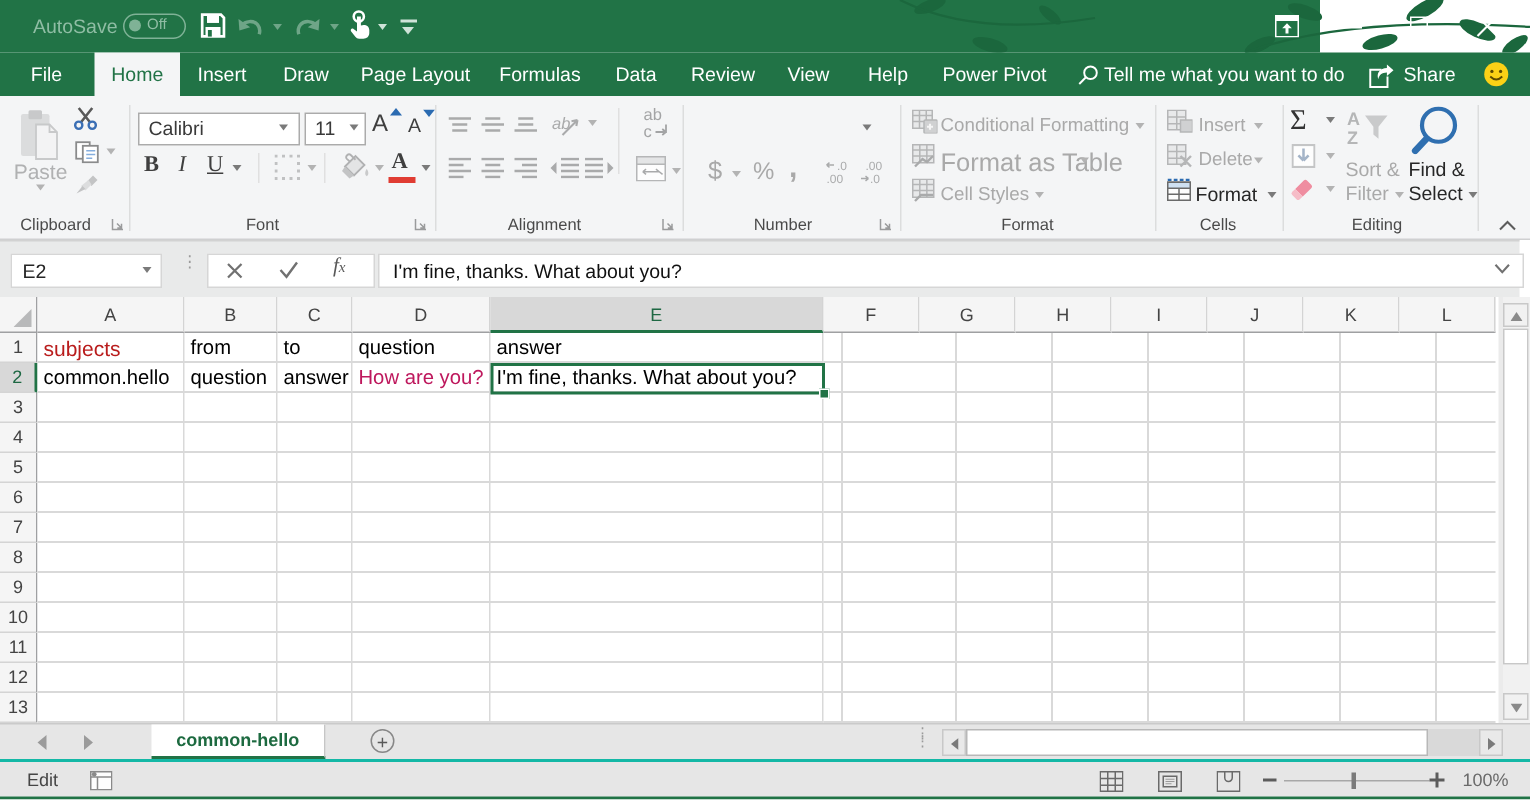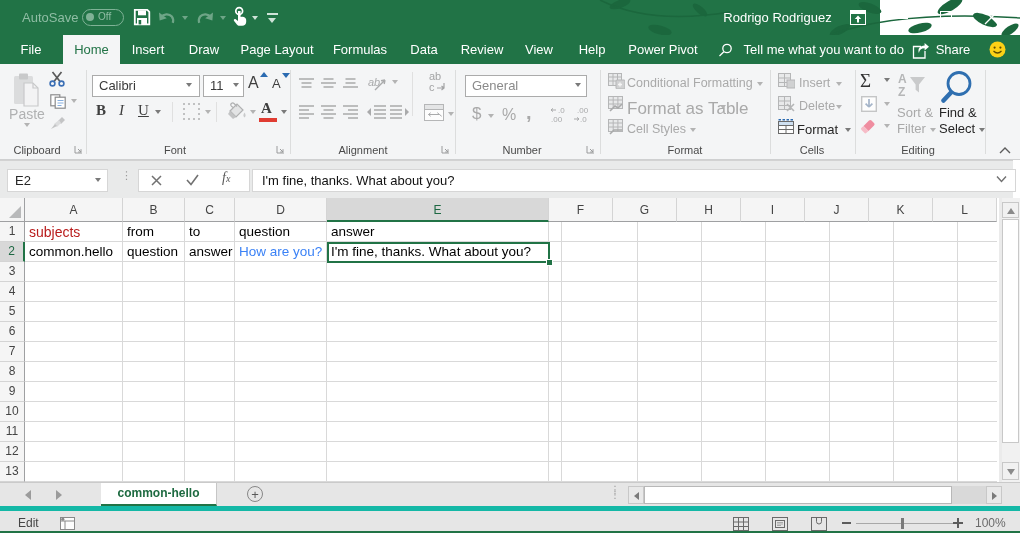--- a/index.html
+++ b/index.html
@@ -18,21 +18,21 @@
   .dd { display:inline-block; width:0; height:0; border-left:3px solid transparent; border-right:3px solid transparent; border-top:4px solid #7a7a7a; vertical-align:middle; }
   .ddg { border-top-color:#b3b3b3; }
   
   #fbar { left:0; top:160px; width:1013px; height:38px; background:#e9eaea; border-top:1px solid #d2d2d2; }
   
   #sheet { left:0; top:198px; width:1020px; height:284px; background:#fff; }
   .colhdr { position:absolute; top:0; height:24px; line-height:24px; text-align:center; font-size:12px; color:#444; background:#f5f5f5; border-right:1px solid #d4d4d4; border-bottom:1px solid #9fa0a2; }
   .rowhdr { position:absolute; left:0; width:25px; height:20px; line-height:19px; text-align:center; font-size:12px; color:#444; background:#f5f5f5; border-right:1px solid #9fa0a2; border-bottom:1px solid #d4d4d4; }
   
   #tabbar { left:0; top:482px; width:1020px; height:24px; background:#e6e6e6; border-top:1px solid #cacaca; }
-  #statusbar { left:0; top:506px; width:1020px; height:25px; background:#e6e6e6; border-top:5px solid #14b8a6;padding-left:12px; }
+  #statusbar { left:0; top:506px; width:1020px; height:25px; background:#e6e6e6; border-top:2px solid #14b8a6;padding-left:12px; }
   #greenline { left:0; top:531px; width:1020px; height:2px; background:#217346; }
 </style>
 </head>
 <body>
   <div class="abs" id="titlebar">
 
     <svg class="abs" style="left:0;top:0" width="1020" height="35" viewBox="0 0 1020 35">
       <g fill="#1b673d">
         <ellipse cx="950" cy="6" rx="14" ry="5" transform="rotate(-30 950 6)"></ellipse>
         <ellipse cx="985" cy="20" rx="13" ry="5" transform="rotate(25 985 20)"></ellipse>
@@ -77,21 +77,20 @@
 
     <svg class="abs" style="left:231px;top:6px" width="18" height="22" viewBox="0 0 18 22">
       <circle cx="8.2" cy="5" r="3.4" fill="none" stroke="#fff" stroke-width="1.7"></circle>
       <path d="M7,5 h2.6 v6 c2.8,-1 5.6,0.3 5.6,3 v2 c0,2.3 -1.7,3.8 -4,3.8 h-2.8 c-1,0 -1.9,-0.45 -2.5,-1.25 l-2.8,-3.6 c-0.9,-1.15 0.5,-2.5 1.6,-1.65 l2.3,1.75 z" fill="#fff"></path>
     </svg>
     <div class="abs" style="left:252px;top:16px;width:0;height:0;border-left:3px solid transparent;border-right:3px solid transparent;border-top:4px solid #cfe3d8;"></div>
 
     <div class="abs" style="left:267px;top:13px;width:11px;height:2px;background:#cfe3d8;"></div>
     <div class="abs" style="left:268px;top:18px;width:0;height:0;border-left:4.5px solid transparent;border-right:4.5px solid transparent;border-top:5px solid #cfe3d8;"></div>
 
-    <div class="abs" style="left:680px;top:0;width:195px;height:35px;line-height:35px;text-align:center;font-size:13px;color:#fff;">Rodrigo Rodriguez</div>
 
     <svg class="abs" style="left:850px;top:10px" width="16" height="15" viewBox="0 0 16 15">
       <rect x="0.5" y="0.5" width="15" height="14" fill="none" stroke="#fff" stroke-width="1"></rect>
       <rect x="0.5" y="0.5" width="15" height="3.5" fill="#fff"></rect>
       <path d="M8,5.5 l3.2,3.4 h-2.2 v3.5 h-2 v-3.5 h-2.2 z" fill="#fff"></path>
     </svg>
 
     <div class="abs" style="left:895px;top:17px;width:13px;height:1.5px;background:#fff;"></div>
     <div class="abs" style="left:940px;top:11px;width:12px;height:12px;border:1.5px solid #fff;"></div>
     <svg class="abs" style="left:984px;top:10px" width="15" height="15" viewBox="0 0 15 15">
@@ -108,21 +107,21 @@
     <div class="tabtxt" style="left:332px;width:56px;">Formulas</div>
     <div class="tabtxt" style="left:408px;width:32px;">Data</div>
     <div class="tabtxt" style="left:460px;width:44px;">Review</div>
     <div class="tabtxt" style="left:522px;width:34px;">View</div>
     <div class="tabtxt" style="left:576px;width:32px;">Help</div>
     <div class="tabtxt" style="left:628px;width:70px;">Power Pivot</div>
     <svg class="abs" style="left:718px;top:8px" width="15" height="15" viewBox="0 0 15 15">
       <circle cx="9" cy="5.5" r="4.2" fill="none" stroke="#fff" stroke-width="1.3"></circle>
       <path d="M5.8,8.7 L1.5,13" stroke="#fff" stroke-width="1.3"></path>
     </svg>
-    <div class="tabtxt" style="left:736px;width:168px;text-align:right;">Tell me what you want to do</div>
+    <div class="tabtxt" style="left:736px;width:168px;text-align:left;">Tell me what you want to do</div>
     <svg class="abs" style="left:912px;top:7px" width="18" height="17" viewBox="0 0 18 17">
       <path d="M9,4.5 h-7.5 v11.5 h11.5 v-7" fill="none" stroke="#fff" stroke-width="1.3"></path>
       <path d="M12.6,1 L17,4.8 L12.6,8.6 v-2.3 c-3.4,0.1 -5.2,1.7 -5.7,4.6 c-1.5,-4.2 1,-7.3 5.7,-7.5 z" fill="#fff"></path>
     </svg>
     <div class="tabtxt" style="left:934px;width:38px;">Share</div>
     <svg class="abs" style="left:989px;top:6px" width="17" height="17" viewBox="0 0 17 17">
       <circle cx="8.5" cy="8.5" r="8" fill="#fcd116"></circle>
       <circle cx="5.6" cy="6.6" r="1.1" fill="#5d4a00"></circle>
       <circle cx="11.4" cy="6.6" r="1.1" fill="#5d4a00"></circle>
       <path d="M4.5,10 Q8.5,14 12.5,10" fill="none" stroke="#5d4a00" stroke-width="1.2"></path>
@@ -273,21 +272,20 @@
       <path d="M4.5,10.5 h11 M4.5,10.5 l2.2,-1.8 M4.5,10.5 l2.2,1.8 M15.5,10.5 l-2.2,-1.8 M15.5,10.5 l2.2,1.8" stroke="#a9aaab" fill="none"></path>
     </svg>
     <div class="abs" style="left:448px;top:48px;">
       <span class="dd ddg" style="display:block"></span>
     </div>
     <div class="glabel" style="left:303px;">Alignment</div>
     <svg class="launcher" style="left:441px;" viewBox="0 0 9 9">
       <path d="M1,1 v7 h7 M4,4 l3,3 M7,4.2 v2.8 h-2.8" stroke="#9a9b9c" fill="none"></path>
     </svg>
 
-    <div class="abs" style="left:465px;top:11px;width:122px;height:22px;background:#fff;border:1px solid #ababab;font-size:13px;color:#8a8a8a;line-height:20px;padding-left:6px;">General</div>
     <div class="abs" style="left:575px;top:19px;">
       <span class="dd" style="display:block"></span>
     </div>
     <div class="abs gray" style="left:472px;top:40px;font-size:17px;">$</div>
     <div class="abs" style="left:488px;top:50px;">
       <span class="dd ddg" style="display:block"></span>
     </div>
     <div class="abs gray" style="left:502px;top:42px;font-size:16px;">%</div>
     <div class="abs gray" style="left:526px;top:37px;font-size:20px;font-weight:bold;">,</div>
     <svg class="abs" style="left:550px;top:41px" width="44" height="20" viewBox="0 0 44 20">
@@ -465,21 +463,21 @@
     <div class="abs" style="left:25px;top:24px;width:524px;height:260px;background-image:repeating-linear-gradient(to bottom,transparent 0,transparent 19px,#d9d9d9 19px,#d9d9d9 20px);"></div>
 
     <div class="abs" style="left:29px;top:26px;font-size:14px;color:#b91c1c;">subjects</div>
     <div class="abs" style="left:127px;top:26px;font-size:13.5px;color:#000;">from</div>
     <div class="abs" style="left:189px;top:26px;font-size:13.5px;color:#000;">to</div>
     <div class="abs" style="left:239px;top:26px;font-size:13.5px;color:#000;">question</div>
     <div class="abs" style="left:331px;top:26px;font-size:13.5px;color:#000;">answer</div>
     <div class="abs" style="left:29px;top:46px;font-size:13.5px;color:#000;">common.hello</div>
     <div class="abs" style="left:127px;top:46px;font-size:13.5px;color:#000;">question</div>
     <div class="abs" style="left:189px;top:46px;font-size:13.5px;color:#000;">answer</div>
-    <div class="abs" style="left:239px;top:46px;font-size:13.5px;color:#3b82f6;">How are you?</div>
+    <div class="abs" style="left:239px;top:46px;font-size:13.5px;color:#be185d;">How are you?</div>
     <div class="abs" style="left:331px;top:46px;font-size:13.5px;color:#000;">I'm fine, thanks. What about you?</div>
 
     <div class="abs" style="left:327px;top:44px;width:223px;height:21px;border:2px solid #217346;"></div>
     <div class="abs" style="left:546px;top:61px;width:7px;height:7px;background:#217346;border:1px solid #fff;"></div>
 
     <div class="abs" style="left:999px;top:0;width:21px;height:284px;background:#ebebeb;"></div>
     <div class="abs" style="left:1002px;top:0;width:18px;height:284px;background:#f1f1f1;"></div>
     <div class="abs" style="left:1002px;top:4px;width:17px;height:16px;background:#f1f1f1;border:1px solid #c8c8c8;">
       <svg style="position:absolute;left:4px;top:5px" width="8" height="6" viewBox="0 0 8 6">
         <path d="M4,0 L8,6 L0,6 z" fill="#8a8a8a"></path>

